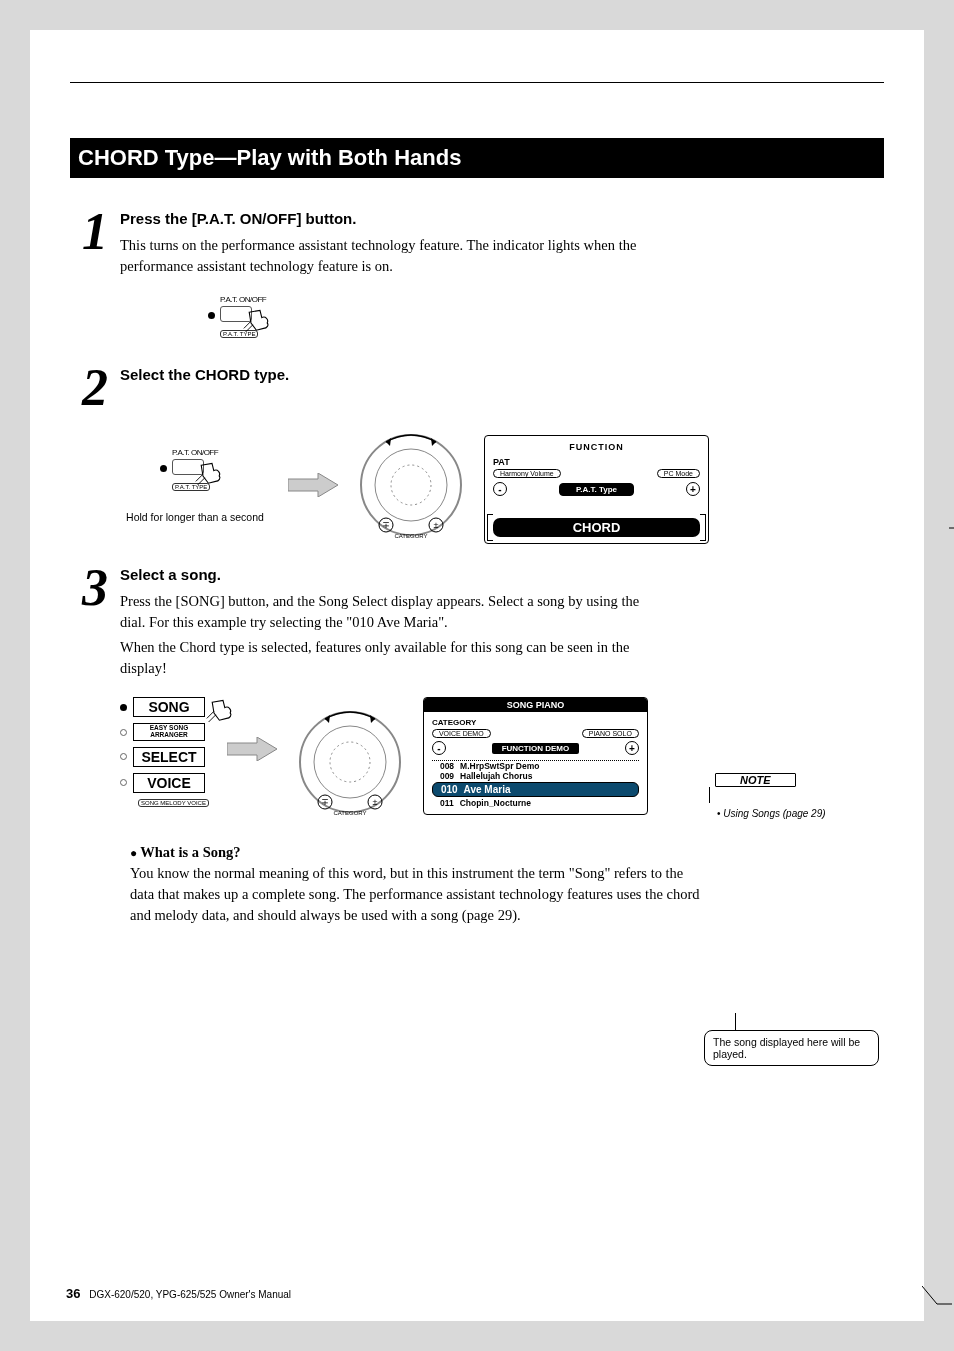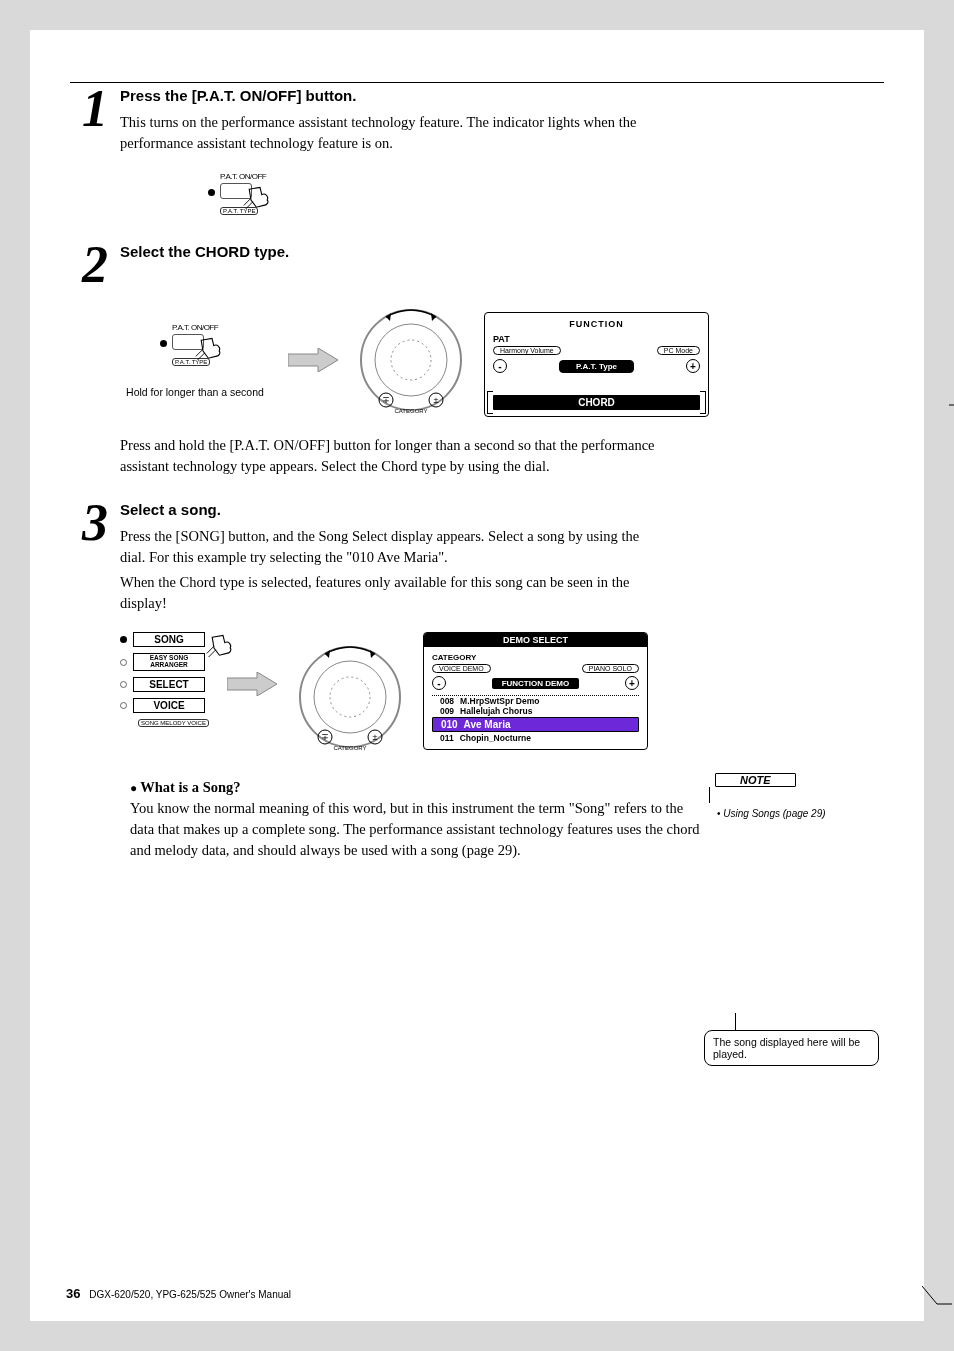--- a/index.html
+++ b/index.html
@@ -134,21 +134,21 @@
     background: #fff;
     position: relative;
     min-width: 225px;
     margin-top: 9px;
   }
   .lcd-title { font-weight: bold; font-size: 9px; text-align: center; letter-spacing: 1px; }
   .lcd-sub { font-weight: bold; font-size: 9px; margin: 5px 0 2px 0; }
   .lcd-pills { display: flex; justify-content: space-between; align-items: center; gap: 4px; }
   .lcd-pill { border: 1px solid #000; border-radius: 8px; font-size: 7px; padding: 0 6px; text-align: center; white-space: nowrap; }
   .lcd-black-pill { background: #000; color: #fff; border: 1px solid #000; border-radius: 4px; font-size: 8px; padding: 1px 16px; text-align: center; font-weight: bold; }
-  .lcd-chord { background: #000; color: #fff; border-radius: 1px; font-size: 10px; font-weight: bold; text-align: center; padding: 2px 0; margin-top: 22px; position: relative; }
+  .lcd-chord { background: #000; color: #fff; border-radius: 7px; font-size: 13px; font-weight: bold; text-align: center; padding: 2px 0; margin-top: 22px; position: relative; }
   .lcd-chord-brackets { position: absolute; top: -4px; bottom: -4px; border: 1.5px solid #000; width: 6px; }
   .lcd-chord-brackets.left { left: -6px; border-right: none; }
   .lcd-chord-brackets.right { right: -6px; border-left: none; }
   .lcd-knob { width: 14px; height: 14px; border: 1.5px solid #000; border-radius: 50%; display: inline-flex; align-items: center; justify-content: center; font-size: 10px; font-weight: bold; }
   .caption { font-family: Arial, sans-serif; font-size: 10.5px; margin-top: 4px; color: #000; }
   .step2-row, .step3-row {
     display: flex;
     align-items: center;
     gap: 18px;
     margin: 18px 0;
@@ -191,37 +191,37 @@
   .note-side-line { border-left: 1px solid #000; position: absolute; left: 0; top: 17px; height: 16px; }
   .song-btns {
     display: flex;
     flex-direction: column;
     gap: 6px;
     align-items: flex-start;
   }
   .song-btn-row { display: flex; align-items: center; gap: 6px; position: relative; }
   .song-light { width: 7px; height: 7px; border-radius: 50%; background: #000; }
   .song-light.empty { background: transparent; border: 1px solid #666; }
-  .song-btn { border: 1.5px solid #000; font-family: Arial, sans-serif; font-size: 10px; font-weight: bold; text-align: center; width: 72px; padding: 1px 0; }
+  .song-btn { border: 1.5px solid #000; font-family: Arial, sans-serif; font-size: 14px; font-weight: bold; text-align: center; width: 72px; padding: 1px 0; }
   .song-melody { font-family: Arial, sans-serif; font-size: 6px; border: 1px solid #333; border-radius: 3px; padding: 0 2px; margin-left: 18px; }
   .lcd2 {
     border: 1.5px solid #000;
     border-radius: 4px;
     padding: 0;
     font-family: Arial, sans-serif;
     background: #fff;
     min-width: 225px;
   }
   .lcd2-top { background: #000; color: #fff; font-weight: bold; font-size: 9px; text-align: center; padding: 2px 0; border-radius: 3px 3px 0 0; }
   .lcd2-body { padding: 6px 8px; }
   .lcd2-cat { font-weight: bold; font-size: 8px; }
   .lcd2-fnbar { background: #000; color: #fff; font-size: 8px; padding: 1px 10px; border-radius: 2px; font-weight: bold; }
   .song-list { margin-top: 5px; font-size: 8.5px; font-weight: bold; }
   .song-item { display: flex; gap: 6px; padding-left: 8px; }
-  .song-item.sel { border: 1.5px solid #000; border-radius: 1px; margin: 1px 0; background: #6d28d9; color: #fff; padding: 1px 8px; font-size: 10px; }
+  .song-item.sel { border: 1.5px solid #000; border-radius: 6px; margin: 1px 0; background: #0c4a6e; color: #fff; padding: 1px 8px; font-size: 10px; }
   .song-item.dots { border-top: 1px dotted #000; margin-top: 1px; }
   .callout-box {
     border: 1px solid #000;
     border-radius: 8px;
     font-family: Arial, sans-serif;
     font-size: 10.5px;
     padding: 5px 8px;
     position: absolute;
     right: 45px;
     top: 1000px;
@@ -252,20 +252,21 @@
   }
   .footer-page { font-weight: bold; font-size: 13px; margin-right: 6px; }
 </style>
 </head>
 <body>
 
 <div class="page">
 
   <div class="header-line"></div>
 
+  <div class="chord-banner">CHORD Type—Play with Both Hands</div>
 
   <div class="step">
     <div class="step-num">1</div>
     <div class="step-body">
       <div class="step-title">Press the [P.A.T. ON/OFF] button.</div>
       <div class="step-text">This turns on the performance assistant technology feature. The indicator lights when the performance assistant technology feature is on.</div>
     </div>
   </div>
 
   <div class="diagram-row" style="padding-left:150px; justify-content:flex-start;">
@@ -350,21 +351,20 @@
       </div>
     </div>
     <div style="position:absolute; right:-95px; top:92px;">
       <svg width="30" height="8">
           <line x1="0" y1="4" x2="30" y2="4" stroke="#000"></line>
         </svg>
       
     </div>
   </div>
 
-  <div class="step2-bottom-text">Press and hold the [P.A.T. ON/OFF] button for longer than a second so that the performance assistant technology type appears. Select the Chord type by using the dial.</div>
 
   <div class="step">
     <div class="step-num">3</div>
     <div class="step-body">
       <div class="step-title">Select a song.</div>
       <div class="step-text">Press the [SONG] button, and the Song Select display appears. Select a song by using the dial. For this example try selecting the "010 Ave Maria".</div>
       <div class="step-text" style="margin-top:4px;">When the Chord type is selected, features only available for this song can be seen in the display!</div>
     </div>
   </div>
 
@@ -416,21 +416,21 @@
         <polygon points="80,12 75,8 76,16" fill="#000"></polygon>
         <circle cx="30" cy="95" r="7" fill="none" stroke="#000"></circle>
         <text x="30" y="98" font-size="9" text-anchor="middle" font-family="Arial">∓</text>
         <circle cx="80" cy="95" r="7" fill="none" stroke="#000"></circle>
         <text x="80" y="98" font-size="9" text-anchor="middle" font-family="Arial">±</text>
         <text x="55" y="108" font-size="6" text-anchor="middle" font-family="Arial">CATEGORY</text>
       </svg>
     </div>
 
     <div class="lcd2">
-      <div class="lcd2-top">DEMO SELECT</div>
+      <div class="lcd2-top">SONG PIANO</div>
       <div class="lcd2-body">
         <div class="lcd2-cat">CATEGORY</div>
         <div class="lcd-pills" style="margin-top:2px;">
           <div class="lcd-pill">VOICE DEMO</div>
           <div class="lcd-pill">PIANO SOLO</div>
         </div>
         <div class="lcd-pills" style="margin-top:3px;">
           <span class="lcd-knob">-</span>
           <div class="lcd2-fnbar">FUNCTION DEMO</div>
           <span class="lcd-knob">+</span>

